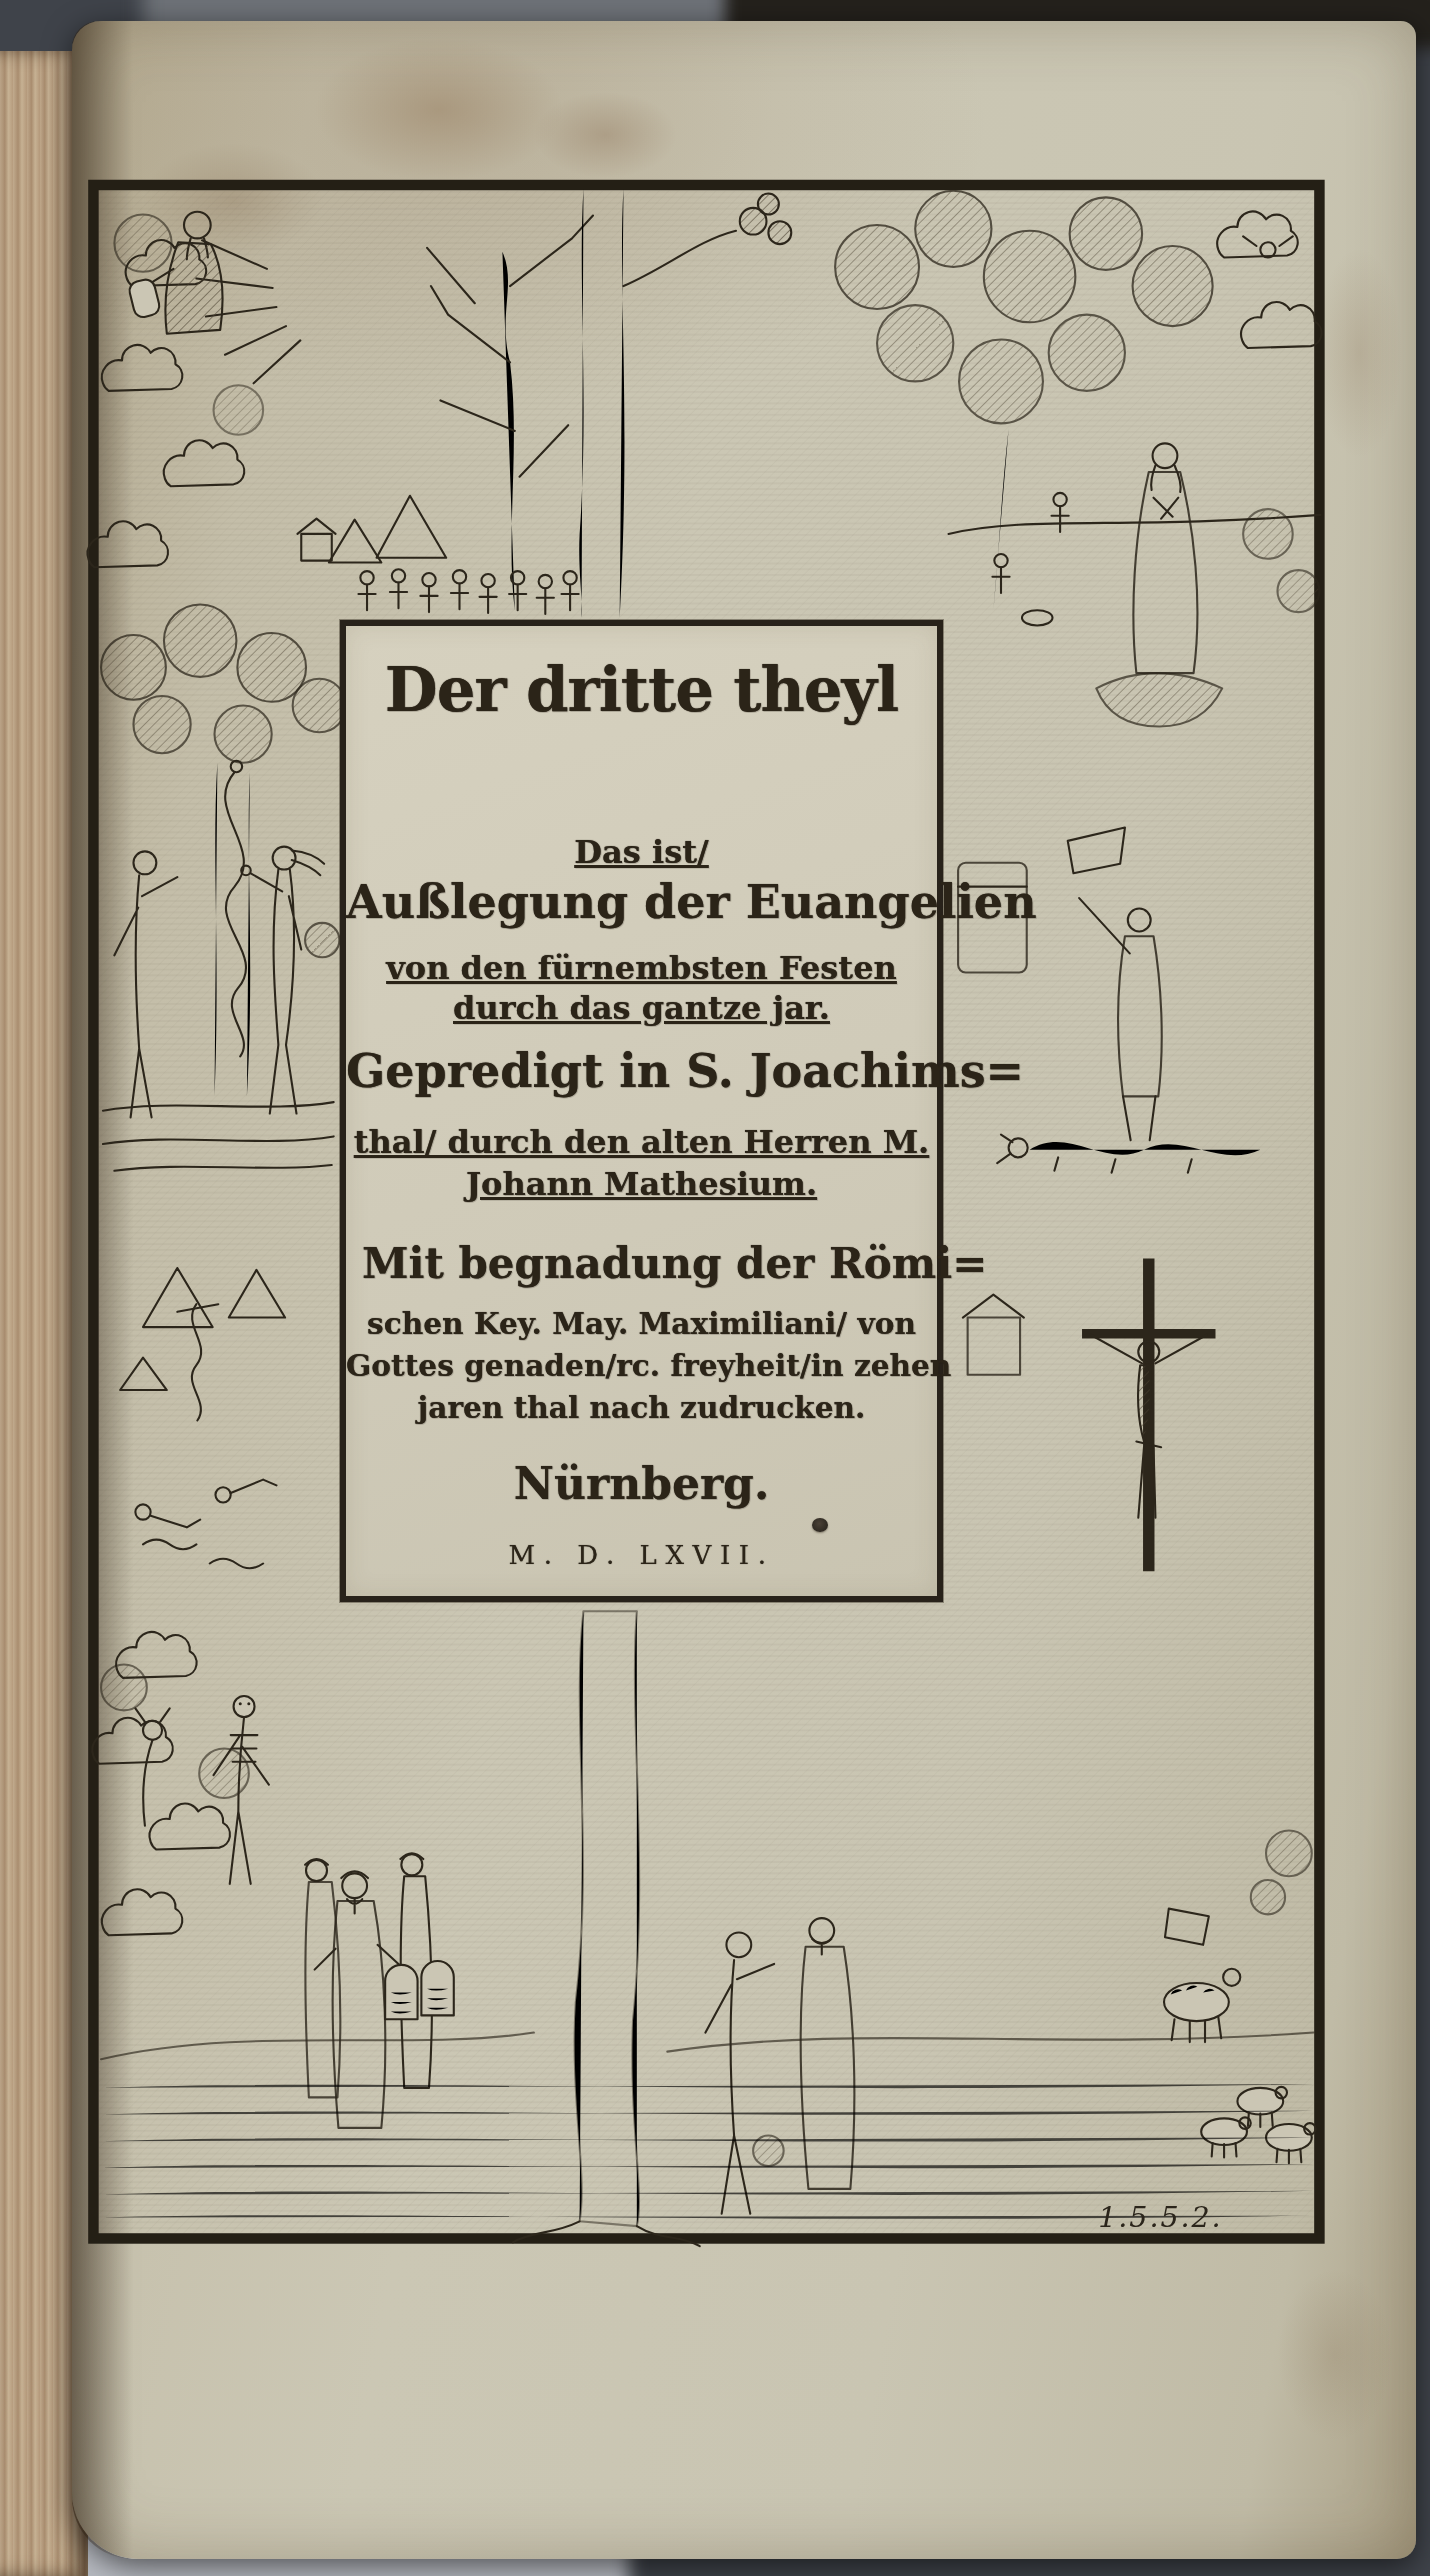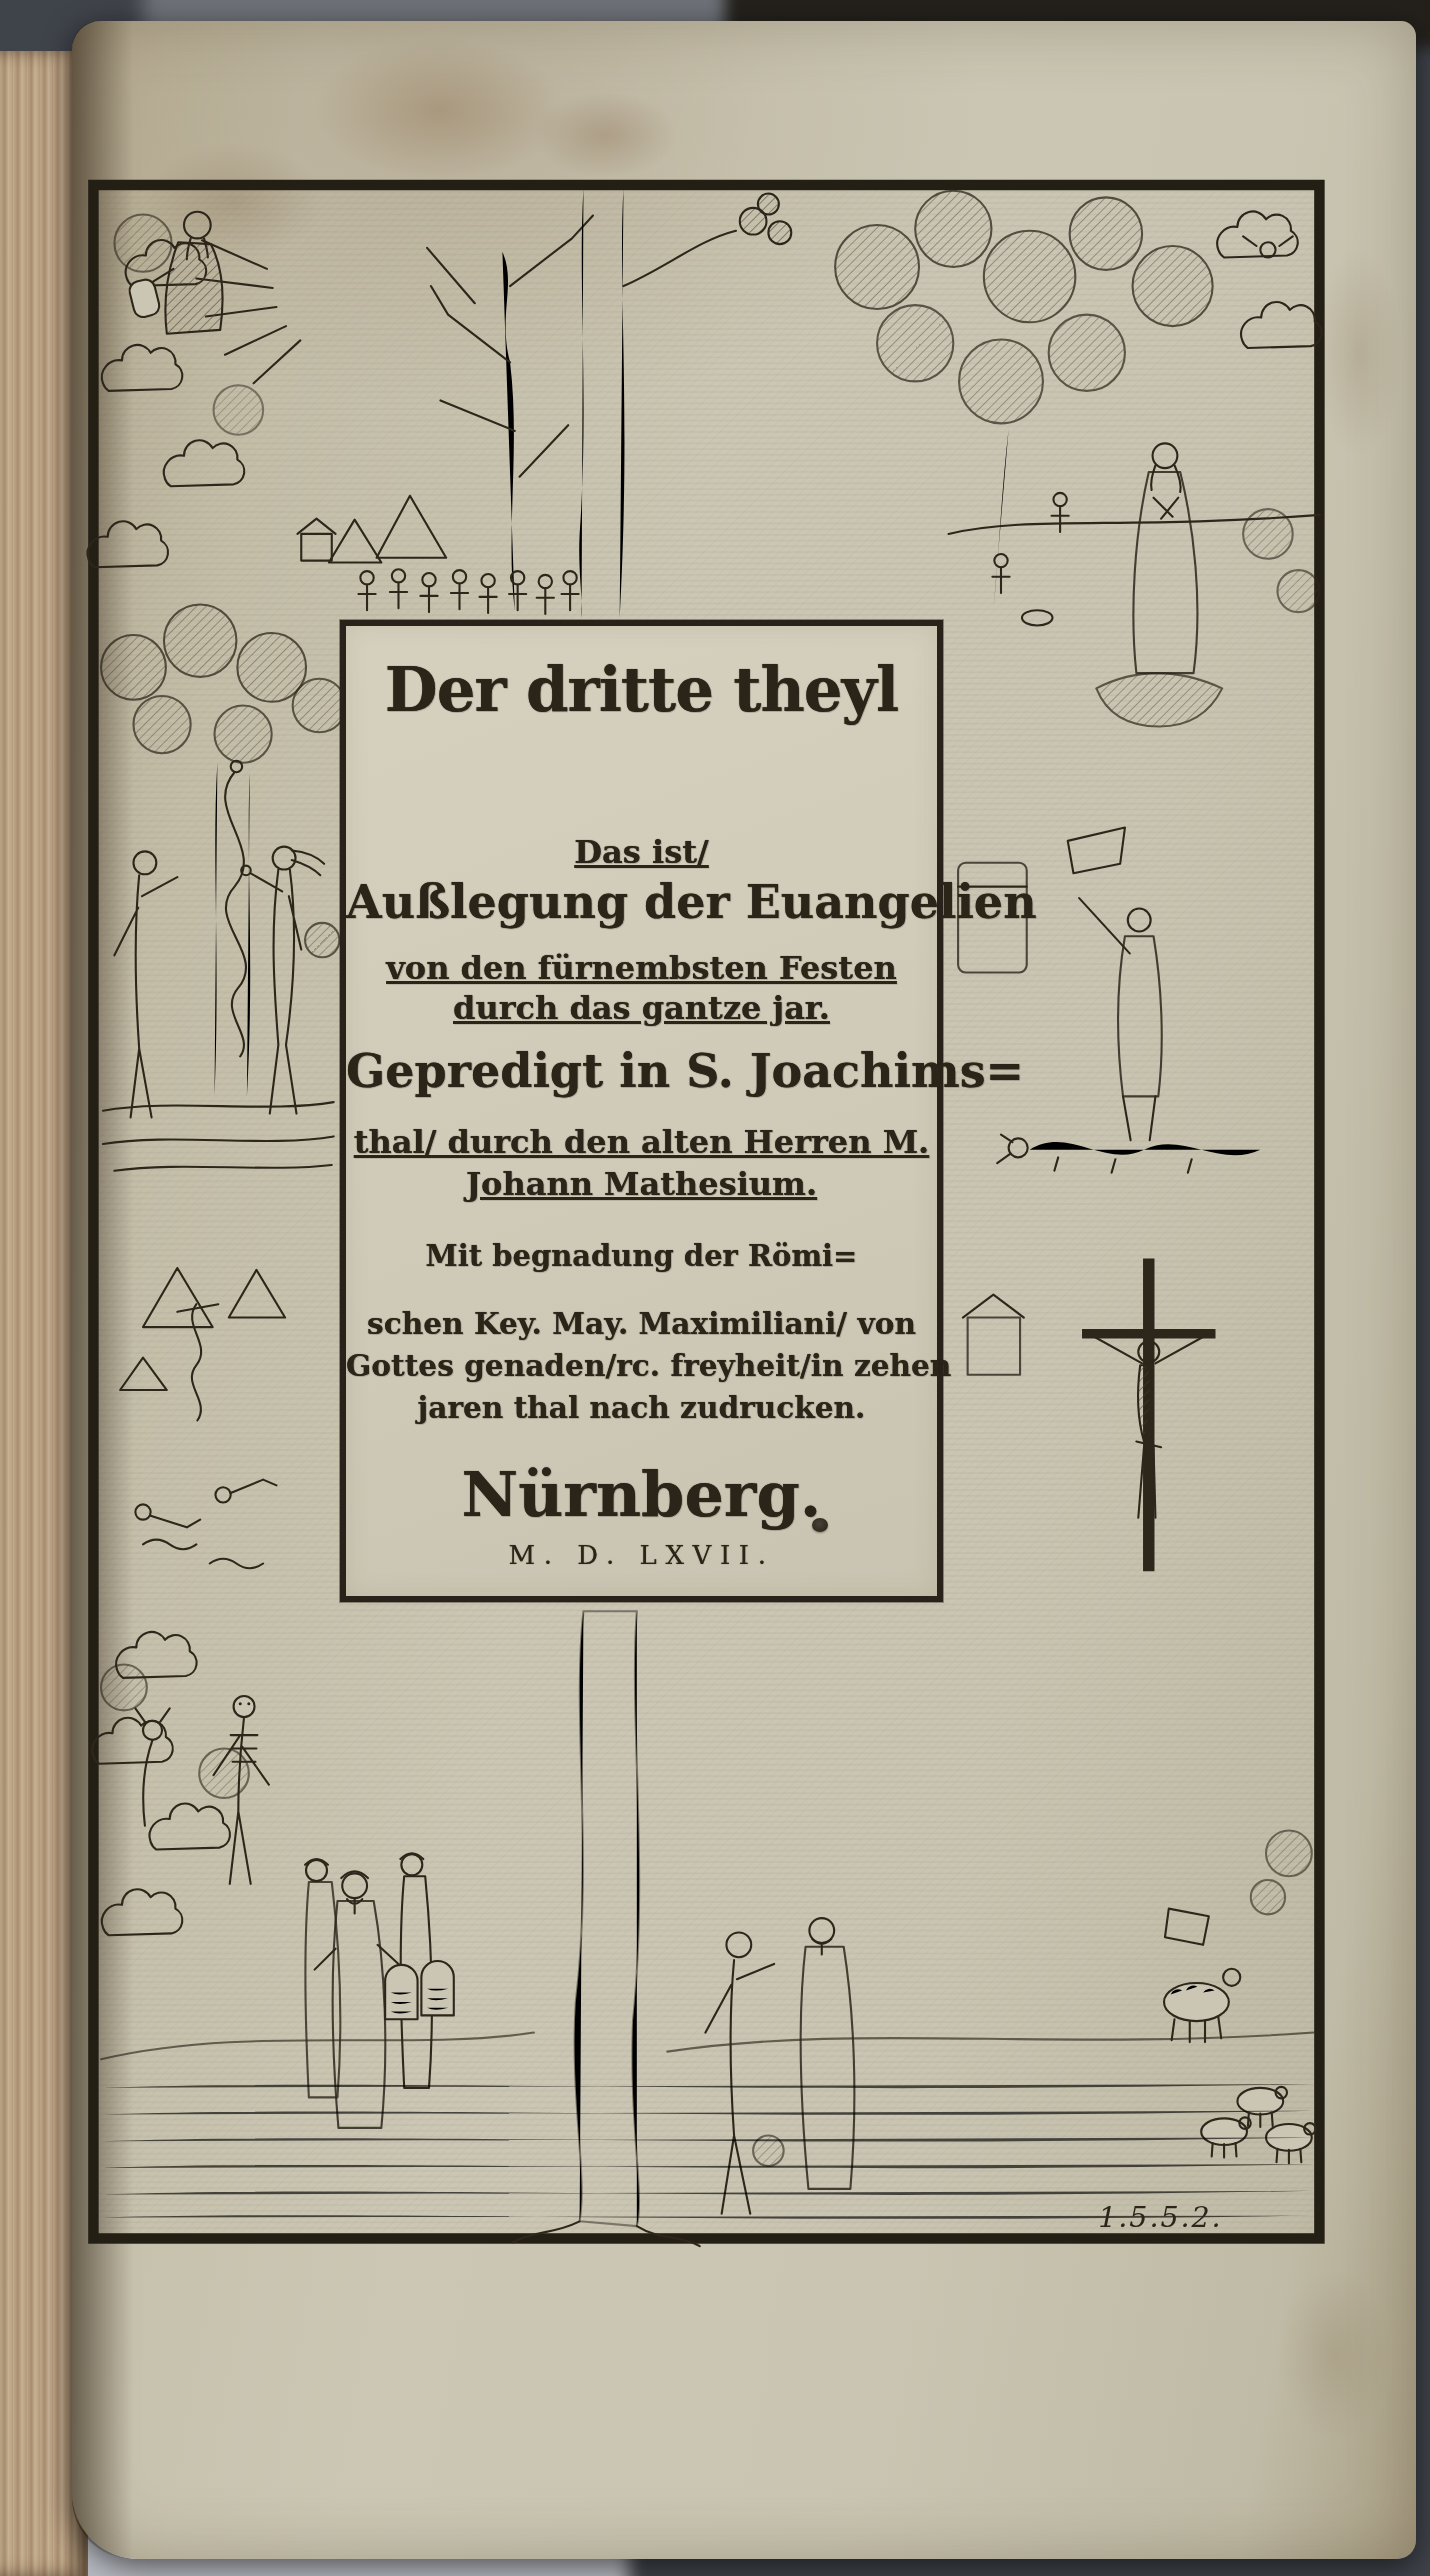--- a/index.html
+++ b/index.html
@@ -45,23 +45,23 @@
   .fp{fill:#cbc6b4;}
   
   .panel{position:absolute;left:340px;top:620px;width:603px;height:982px;
      background:linear-gradient(160deg,#d6d1bf,#cfcab8 60%,#c9c4b1);
      border:6.7px solid #28221a;box-sizing:border-box;
      box-shadow:0 0 0 1px rgba(40,32,20,.4), inset 0 0 25px rgba(90,70,40,.12);}
   .tl{position:absolute;left:0;width:100%;text-align:center;color:#2b2418;
       font-weight:700;white-space:nowrap;
       text-shadow:0 0 1px rgba(43,37,27,.85),1px 1px 0 rgba(43,37,27,.14);margin-top:20px;}
   .sz66{font-size:61px;letter-spacing:-1px;}
-  .sz52{font-size:62px;}
+  .sz52{font-size:44px;}
   .sz50{font-size:46px;}
-  .sz46{font-size:29px;}
+  .sz46{font-size:42px;padding-left:16px;}
   .sz36{font-size:32px;text-decoration:underline;}
   .sz33{font-size:29.6px;}
   .roman{font-size:26px;font-weight:400;letter-spacing:8.6px;
          text-shadow:0 0 1px rgba(43,37,27,.8);}
   .blot{position:absolute;left:812px;top:1518px;width:16px;height:14.3px;border-radius:50%;
         background:radial-gradient(circle at 45% 40%,#4a4136,#2e2921 70%);
         box-shadow:0 1px 1.9px rgba(60,50,35,.5);}
 </style>
 </head>
 <body>

